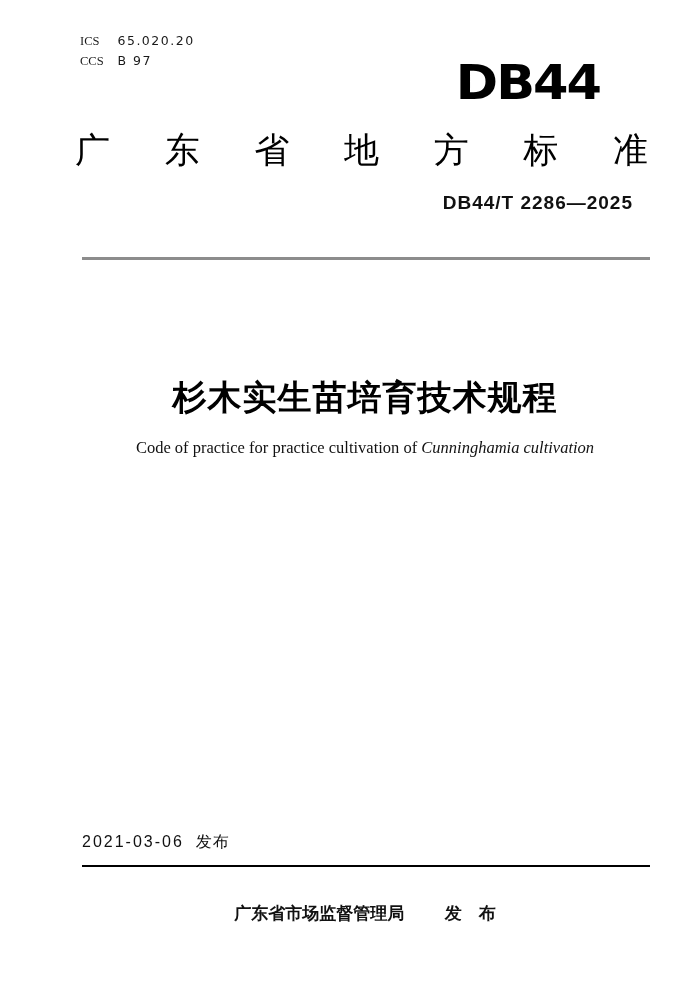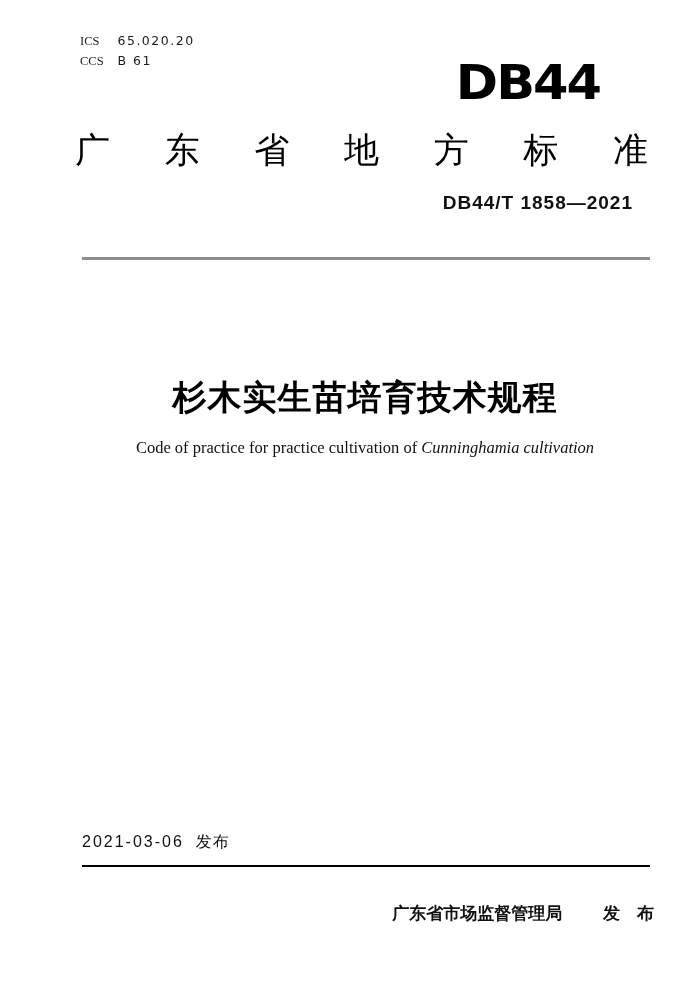--- a/index.html
+++ b/index.html
@@ -128,59 +128,59 @@
     width: 568px;
     top: 857px;
     height: 2px;
     border: 0;
   }
 
   
   .publisher-row {
     position: absolute;
     left: 82px;
-    right: 46px;
+    right: 52px;
     top: 902px;
-    text-align: right;
+    text-align: center;
     font-size: 17px;
     font-weight: bold;
     color: #111111;
     white-space: nowrap;
   }
   .publisher-label { margin-left: 36px; }
 </style>
 </head>
 <body>
 
 <div class="page">
 
   <div class="ics-block">
     <div class="ics-line">
       <span class="code-label">ICS</span>
       <span class="code-value">65.020.20</span>
     </div>
     <div class="ics-line">
       <span class="code-label">CCS</span>
-      <span class="code-value">B 61</span>
+      <span class="code-value">B 97</span>
     </div>
   </div>
 
   <div class="logo">DB44</div>
 
   <div class="std-name">
       <span>广</span>
       <span>东</span>
       <span>省</span>
       <span>地</span>
       <span>方</span>
       <span>标</span>
       <span>准</span>
     </div>
 
-  <div class="std-number">DB44/T 1858—2021</div>
+  <div class="std-number">DB44/T 2286—2025</div>
 
   <hr class="rule-gray" style="background: rgb(140, 140, 140);">
 
   <div class="content-band title-cn">杉木实生苗培育技术规程</div>
 
   <div class="content-band title-en">
     <span>Code of practice for practice cultivation of </span><span class="species">Cunninghamia cultivation</span>
   </div>
 
   <div class="dates-row">

